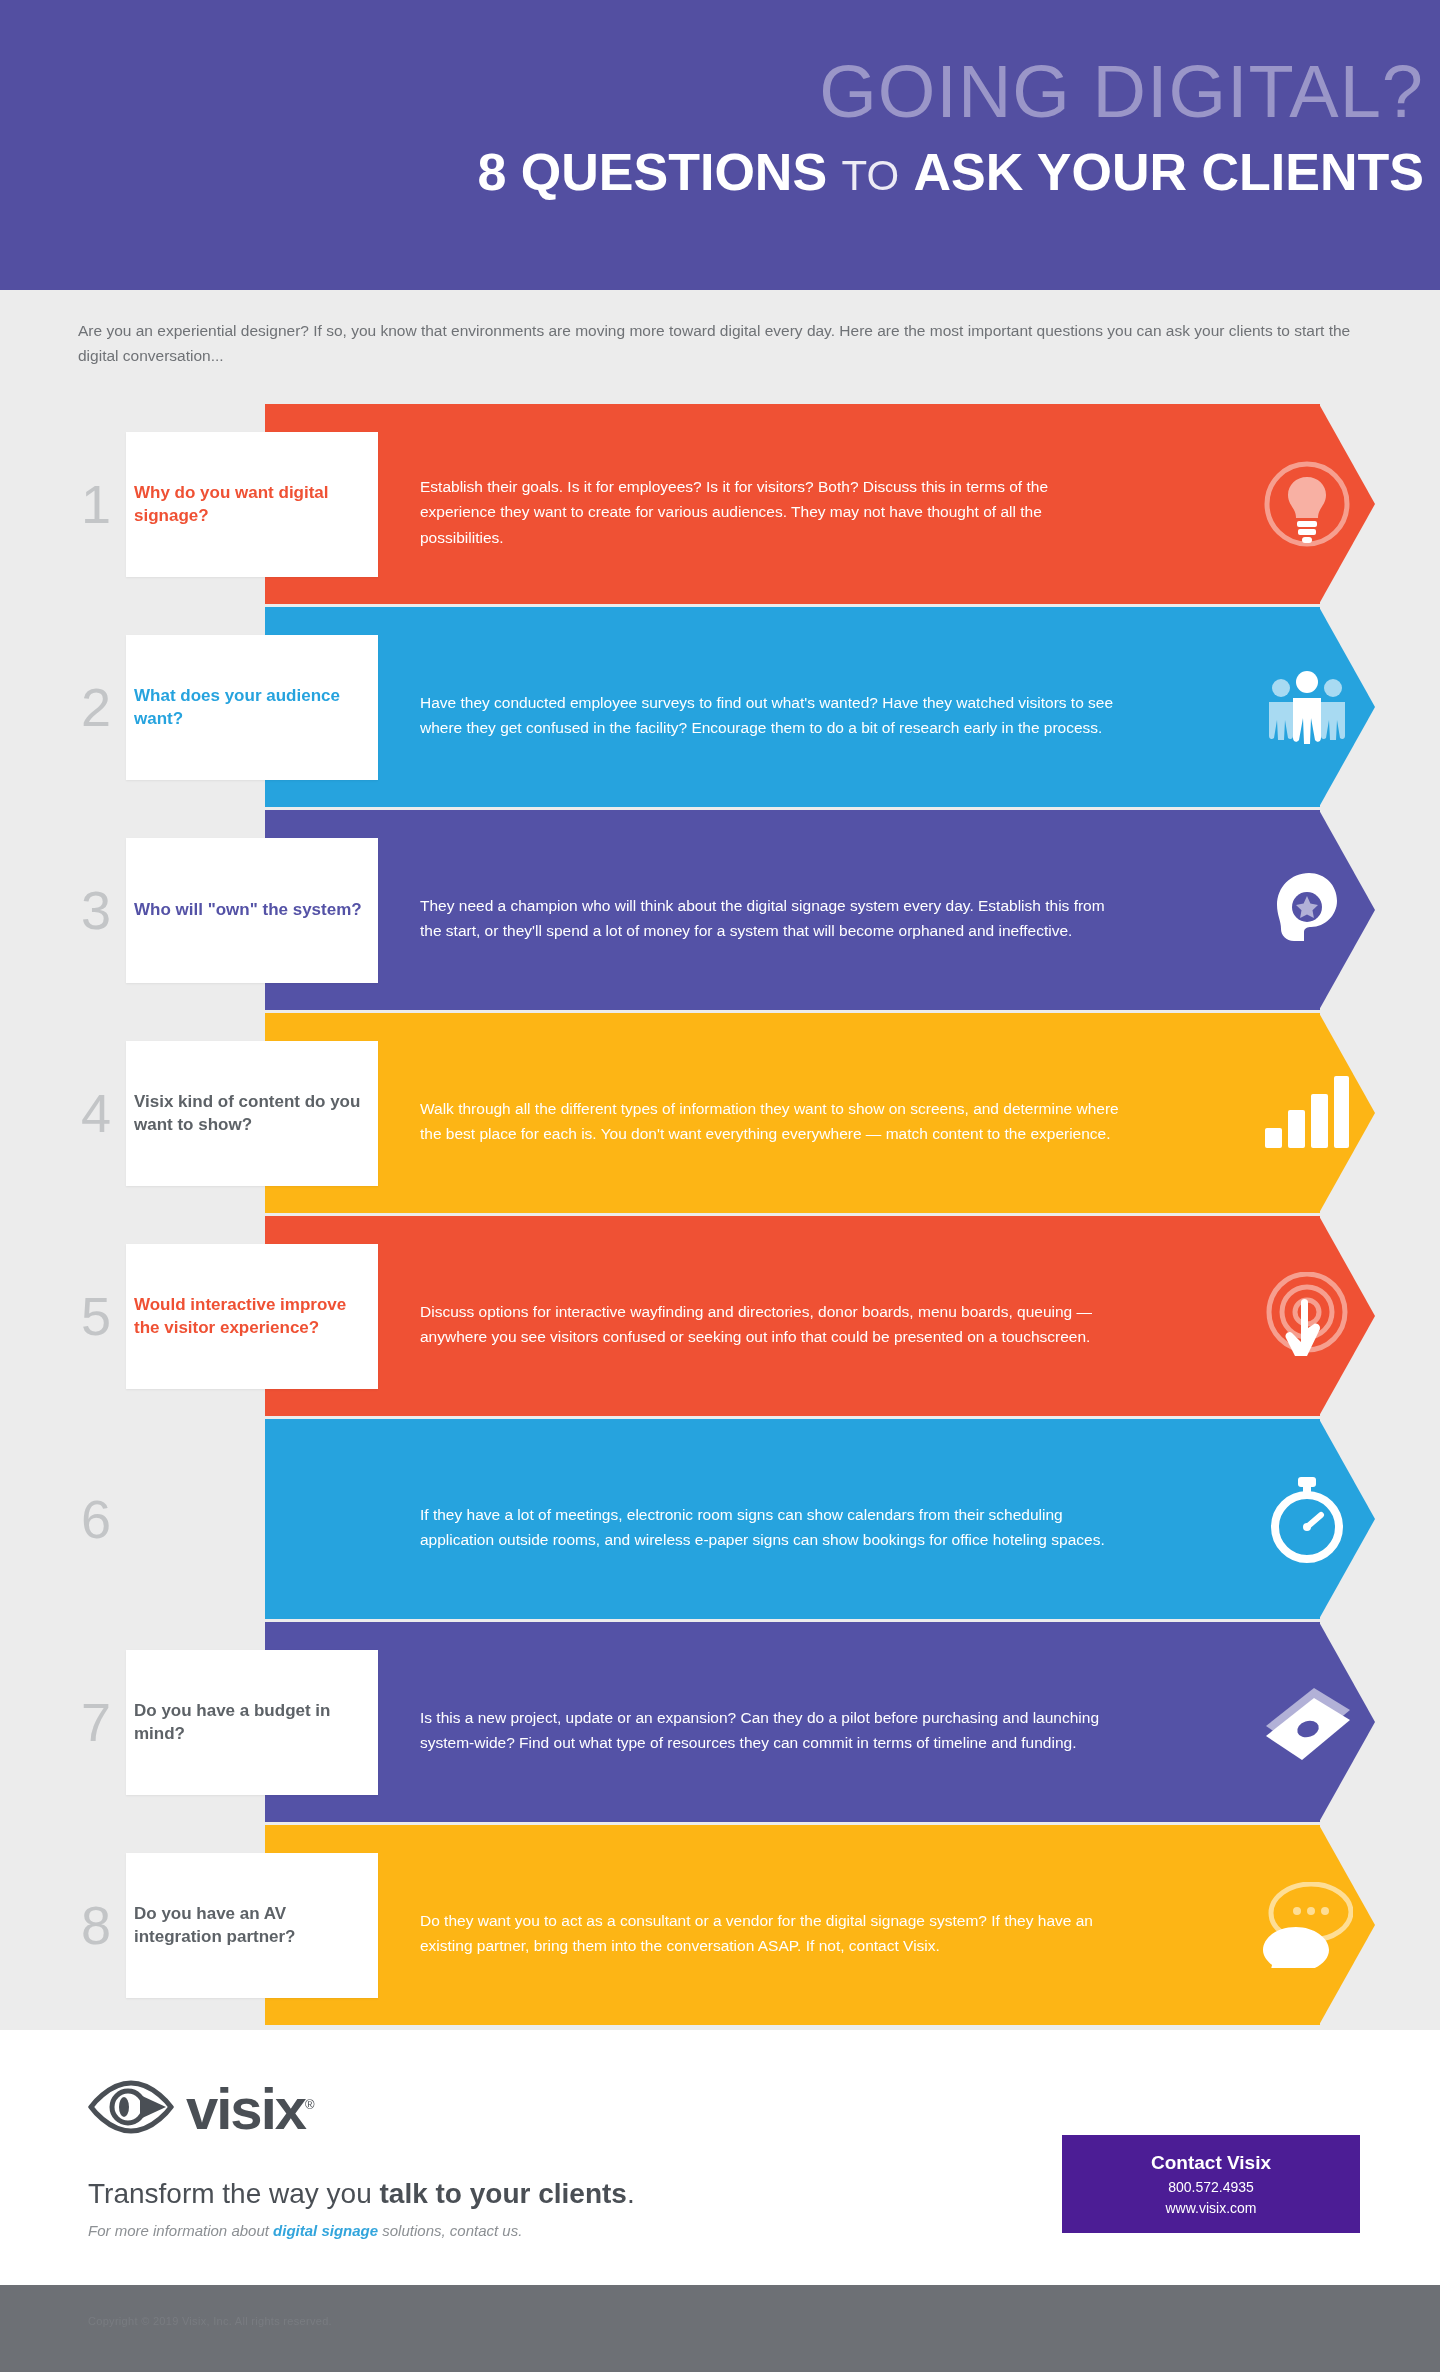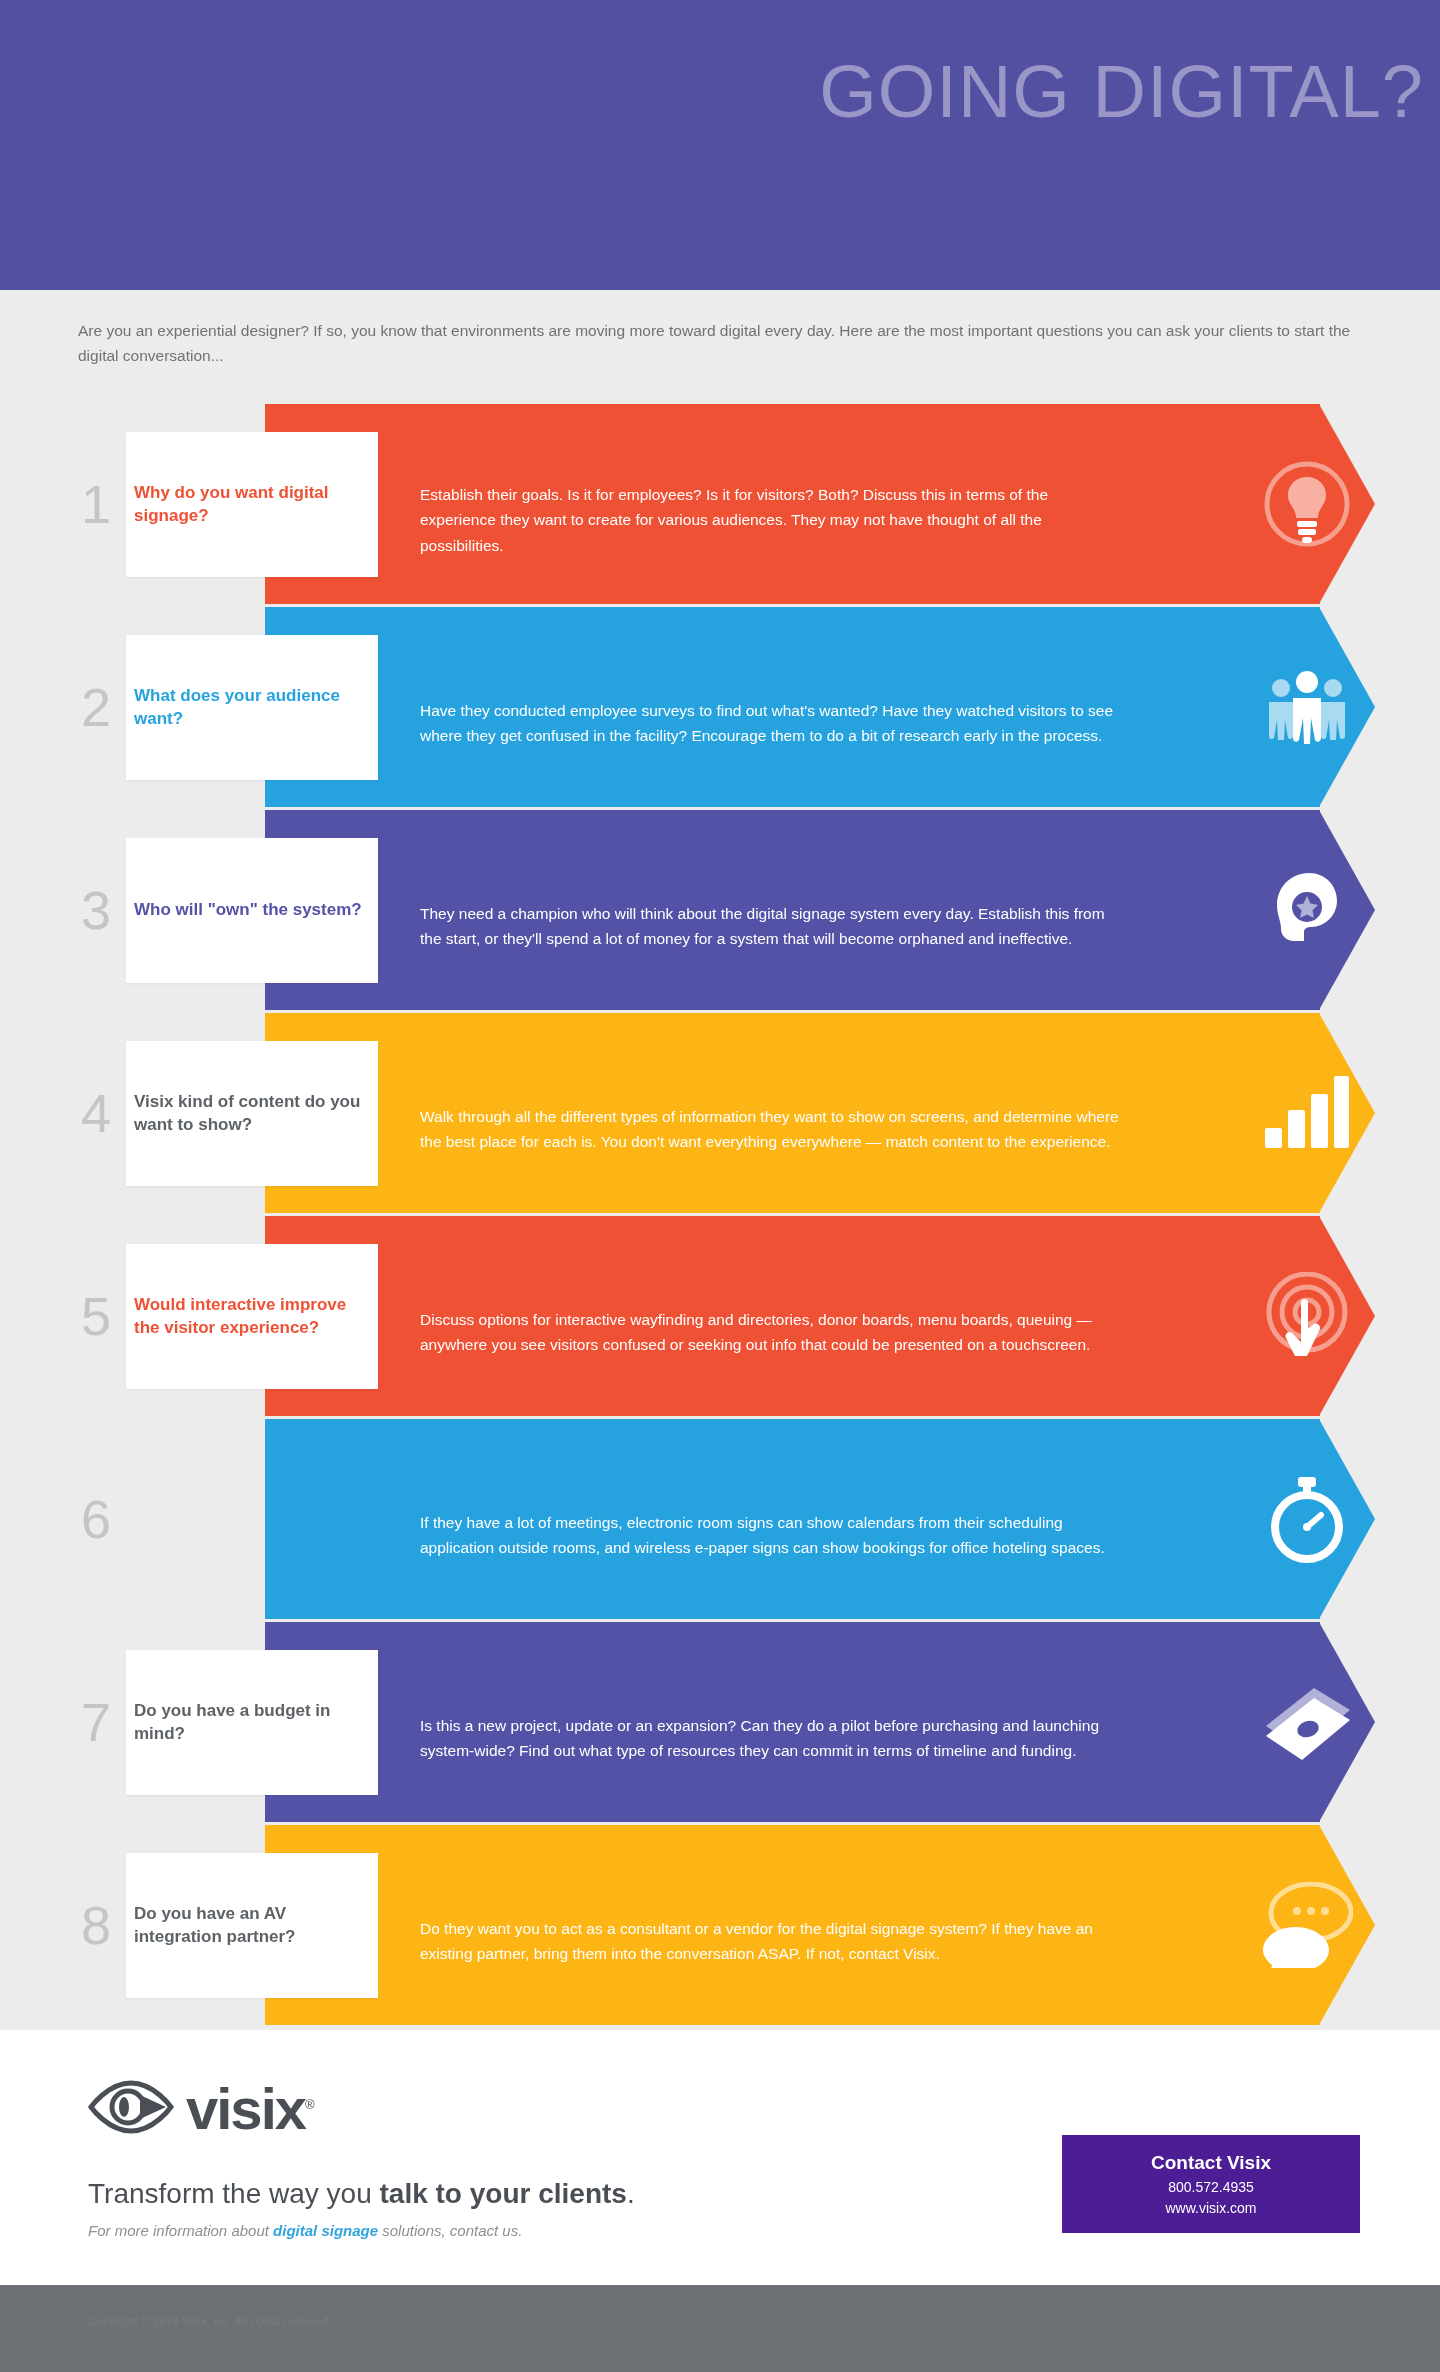--- a/index.html
+++ b/index.html
@@ -70,21 +70,21 @@
     padding:0 8px; font-size:17px; font-weight:bold; line-height:1.35;
   }
 
   .num {
     position:absolute; left:68px; top:0; height:200px; width:56px;
     display:flex; align-items:center; justify-content:center;
     font-size:54px; color:#c3c5c7; font-weight:300; z-index:5;
   }
 
   .answer {
-    position:absolute; left:420px; top:16px; height:200px; width:700px;
+    position:absolute; left:420px; top:8px; height:200px; width:700px;
     display:flex; align-items:center; z-index:3;
   }
   .answer p {
     color:#ffffff; font-size:15.5px; line-height:1.62;
   }
 
   .icon-slot {
     position:absolute; right:78px; top:0; height:200px; width:110px;
     display:flex; align-items:center; justify-content:center; z-index:3;
   }
@@ -137,20 +137,25 @@
   }
 </style>
 </head>
 <body>
 
 <div class="page">
 
   <div class="header">
     <div class="header-inner">
       <div class="title-1">GOING DIGITAL?</div>
+      <div class="title-2">
+        <span class="t2-a">8 QUESTIONS</span>
+        <span class="t2-b">TO</span>
+        <span class="t2-c">ASK YOUR CLIENTS</span>
+      </div>
     </div>
   </div>
 
   <div class="body-bg"></div>
 
   <div class="intro">Are you an experiential designer? If so, you know that environments are moving more toward digital every day. Here are the most important questions you can ask your clients to start the digital conversation...</div>
 
   <div class="rows">
 
     <div class="row">

